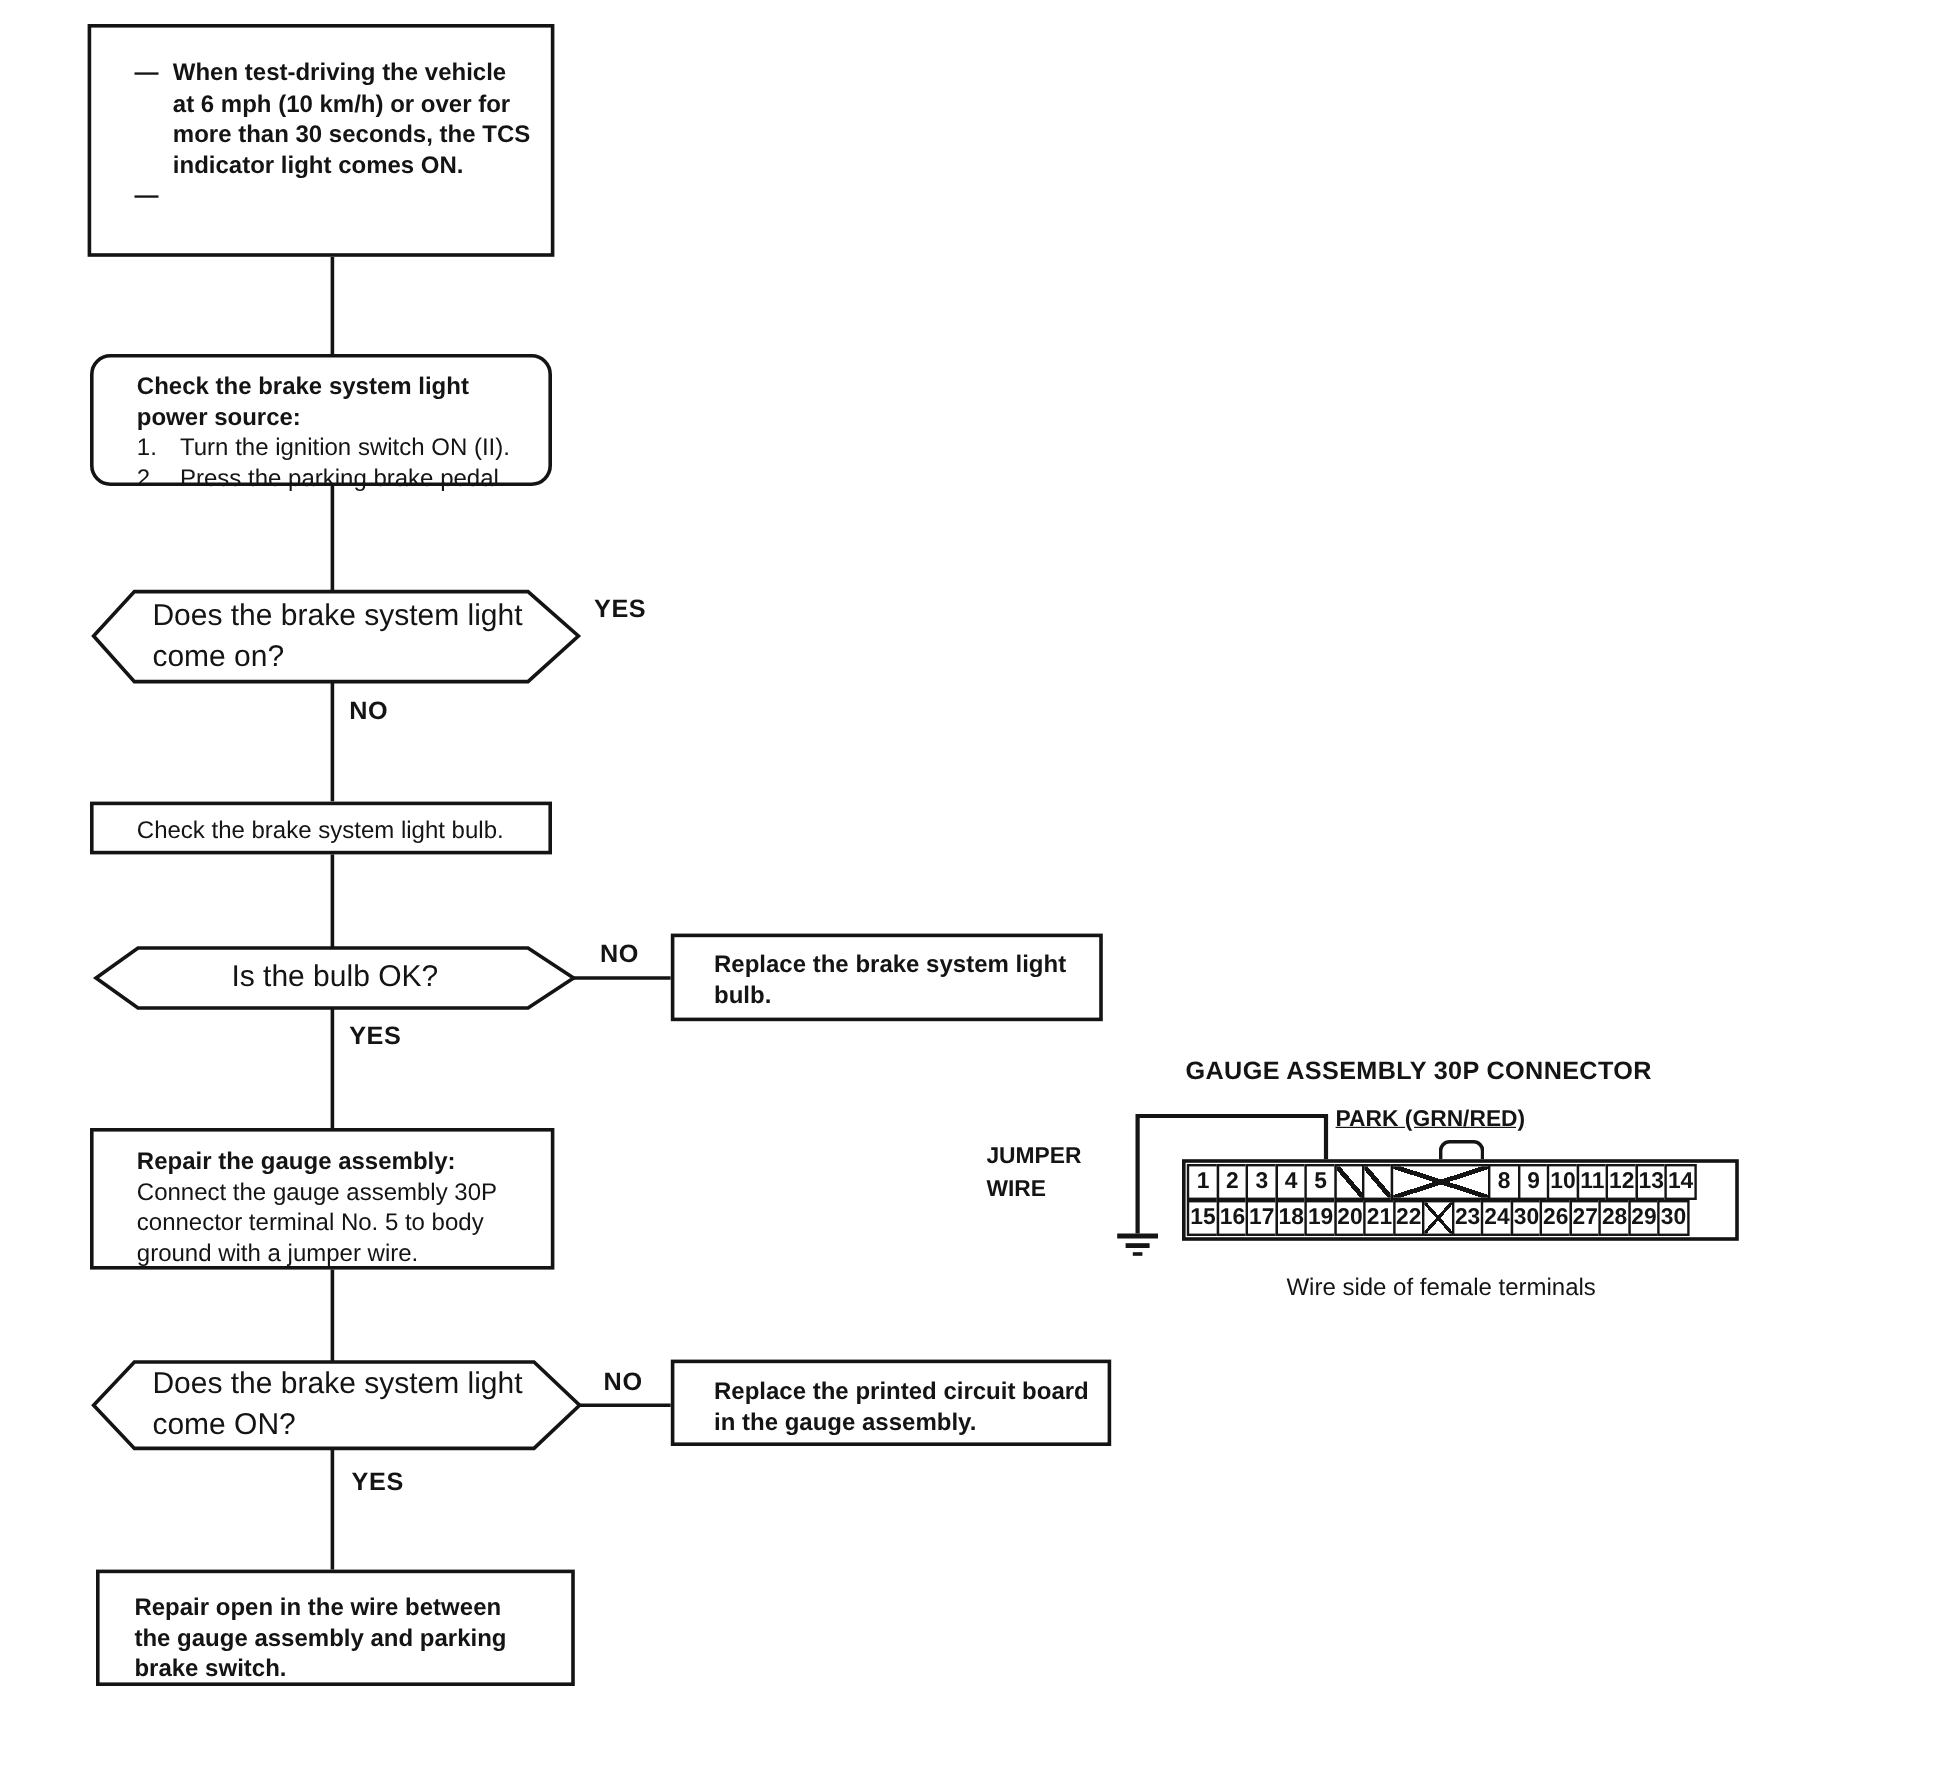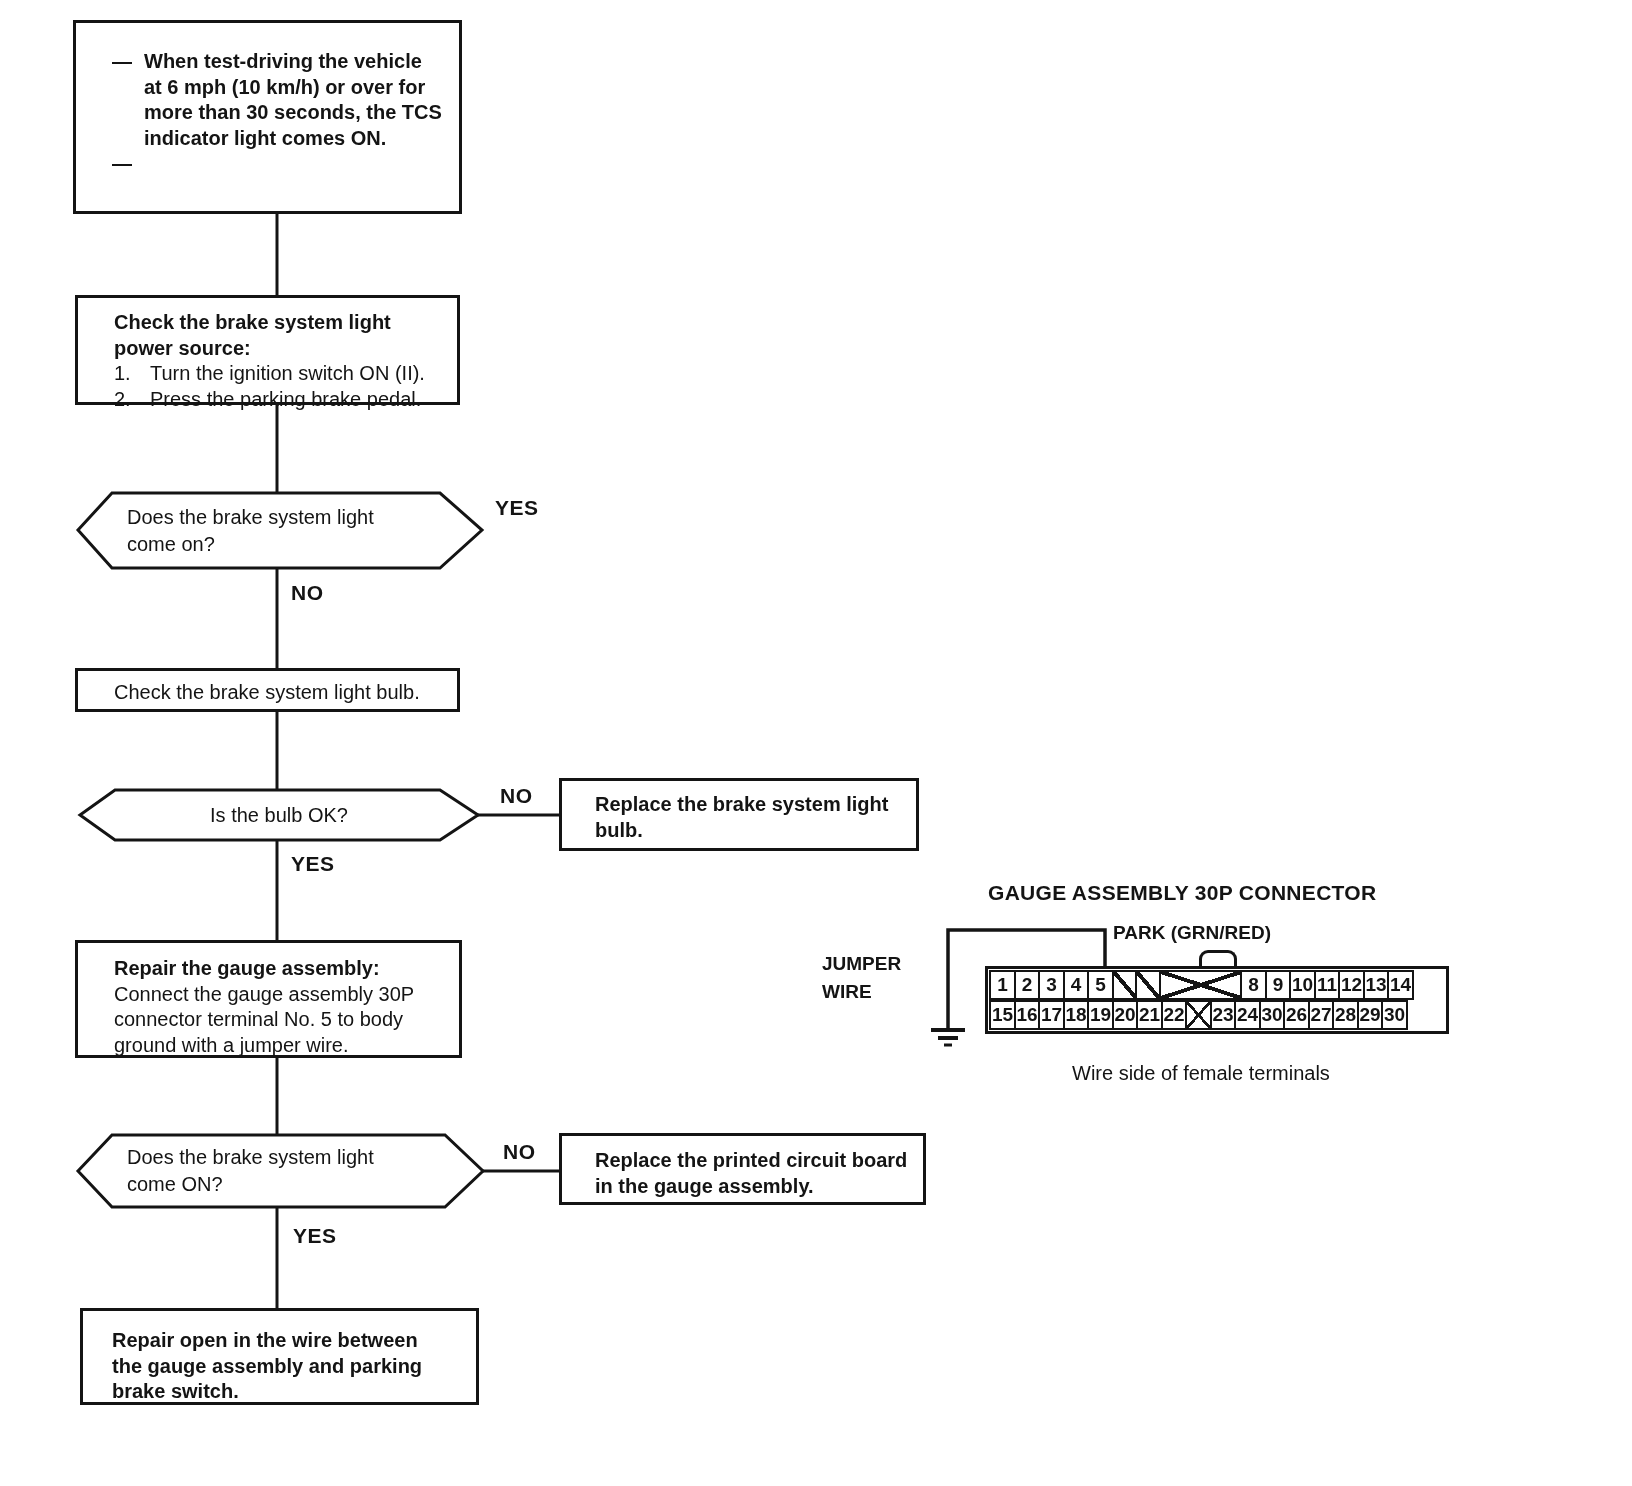--- a/index.html
+++ b/index.html
@@ -13,21 +13,21 @@
     box-sizing:border-box;font-size:20px;line-height:1.28;
   }
   .pre{white-space:pre-line;}
   .bold{font-weight:bold;}
   .note-row{display:flex;align-items:flex-start;}
   .note-bullet{width:32px;flex:0 0 32px;font-weight:bold;}
   .note-text{font-weight:bold;}
   .step-row{display:flex;align-items:flex-start;}
   .step-num{width:36px;flex:0 0 36px;}
   .hex-text{
-    position:absolute;font-size:20px;line-height:1.35;
+    position:absolute;font-size:25px;line-height:1.35;
     display:flex;flex-direction:column;justify-content:center;
   }
   .edge-label{position:absolute;font-size:21px;font-weight:bold;letter-spacing:.5px;}
   .conn-title{position:absolute;font-size:21px;font-weight:bold;letter-spacing:.3px;}
   .park-label{position:absolute;font-size:19px;font-weight:bold;}
   .jumper-label{position:absolute;font-size:19px;font-weight:bold;line-height:1.45;}
   .conn-caption{position:absolute;font-size:20px;}
   .conn-box{
     position:absolute;left:985px;top:966px;width:464px;height:68px;
     border:3px solid #141414;box-sizing:border-box;background:#fff;padding:1px 1px;
@@ -93,21 +93,21 @@
       <span class="note-text pre">When test-driving the vehicle
 at 6 mph (10 km/h) or over for
 more than 30 seconds, the TCS
 indicator light comes ON.</span>
     </div>
     <div class="note-row">
       <span class="note-bullet">—</span>
     </div>
   </div>
 
-  <div class="box" style="left:75px;top:295px;width:385px;height:110px;padding:12px 10px 0 36px;">
+  <div class="box" style="left:75px;top:295px;width:385px;height:110px;padding:12px 10px 0 36px;border-radius:17px;">
     <div class="bold pre">Check the brake system light
 power source:</div>
     <div class="step-row">
       <span class="step-num">1.</span>
       <span>Turn the ignition switch ON (II).</span>
     </div>
     <div class="step-row">
       <span class="step-num">2.</span>
       <span>Press the parking brake pedal.</span>
     </div>
@@ -142,21 +142,21 @@
   <div class="edge-label" style="left:293px;top:1224px;">YES</div>
 
   <div class="box bold pre" style="left:80px;top:1308px;width:399px;height:97px;padding:17px 10px 0 29px;">Repair open in the wire between
 the gauge assembly and parking
 brake switch.</div>
 
   <div class="box bold pre" style="left:559px;top:1133px;width:367px;height:72px;padding:12px 10px 0 33px;">Replace the printed circuit board
 in the gauge assembly.</div>
 
   <div class="conn-title" style="left:964px;top:881px;margin-left:24px;">GAUGE ASSEMBLY 30P CONNECTOR</div>
-  <div class="park-label" style="left:1113px;top:922px;">PARK (GRN/RED)</div>
+  <div class="park-label" style="left:1113px;top:922px;text-decoration:underline;">PARK (GRN/RED)</div>
   <div class="jumper-label pre" style="left:822px;top:950px;">JUMPER
 WIRE</div>
 
   <div class="key-tab"></div>
 
   <div class="conn-box">
     <div class="conn-row" id="conn-row-top">
         <div class="cell">1</div>
         <div class="cell">2</div>
         <div class="cell">3</div>

